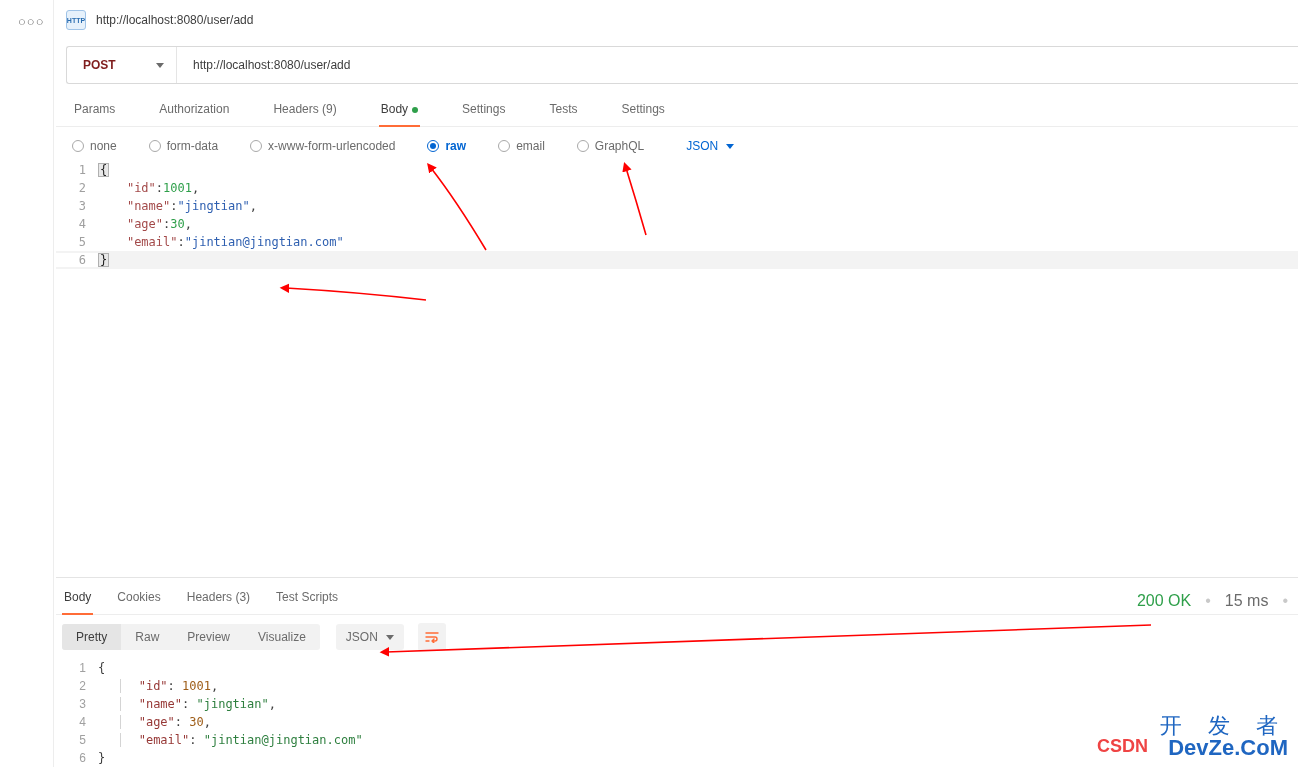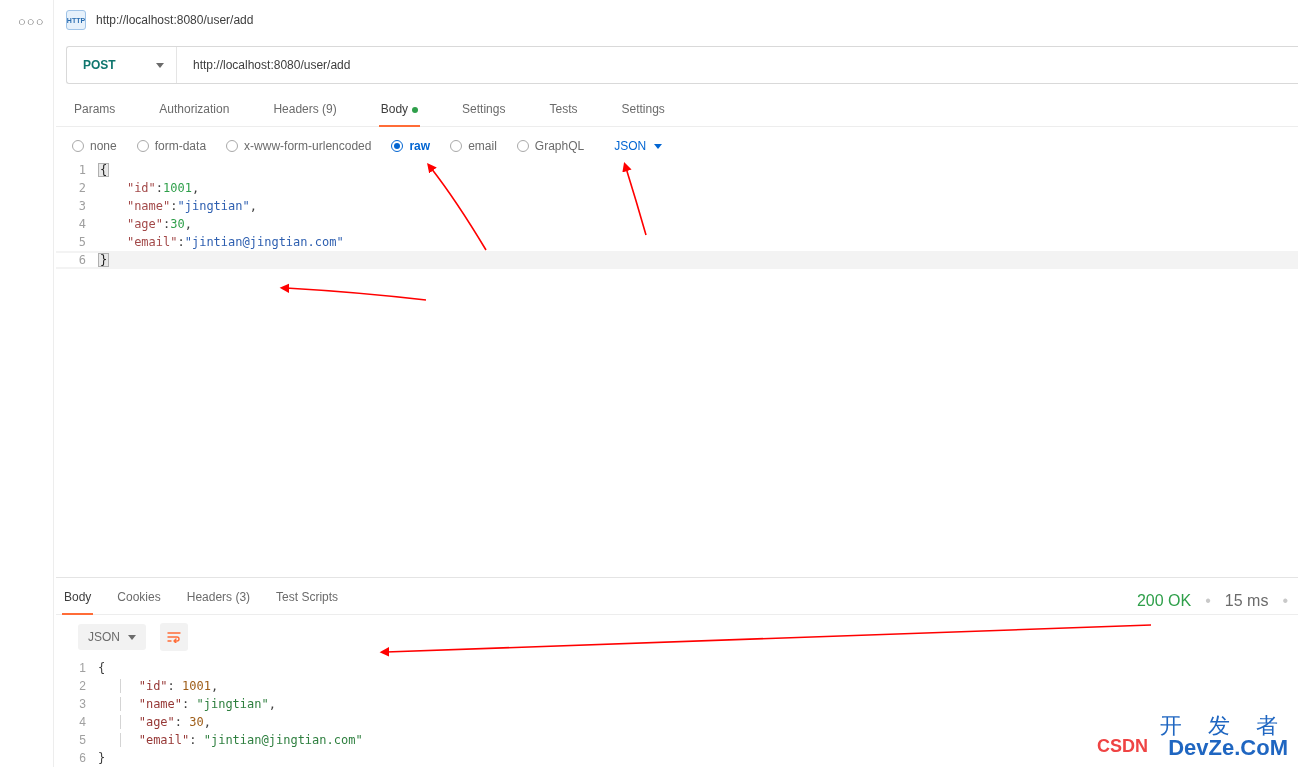--- a/index.html
+++ b/index.html
@@ -47,21 +47,21 @@
     display: flex; align-items: stretch;
     margin: 6px 0 8px 10px;
     border: 1px solid #d9d9d9;
     border-right: none;
     border-radius: 3px 0 0 3px;
     height: 38px;
   }
   .method {
     width: 110px; display: flex; align-items: center; justify-content: space-between;
     padding: 0 12px 0 16px; border-right: 1px solid #e5e5e5;
-    color: #0f766e; font-weight: 600; font-size: 12px;
+    color: #7f1d1d; font-weight: 600; font-size: 12px;
   }
   .chev {
     width: 0; height: 0;
     border-left: 4px solid transparent;
     border-right: 4px solid transparent;
     border-top: 5px solid #6b6b6b;
   }
   .urlinput {
     flex: 1; display: flex; align-items: center; padding: 0 16px;
     color: #3d3d3d; font-size: 12px;
@@ -75,21 +75,21 @@
   }
   .reqtab { padding: 6px 2px 10px; cursor: pointer; position: relative; }
   .reqtab.active { color: #3d3d3d; }
   .reqtab.active::after {
     content: ""; position: absolute; left: 0; right: 0; bottom: -1px;
     height: 2px; background: #ff6c37;
   }
   .dot-green { display: inline-block; width: 6px; height: 6px; border-radius: 50%; background: #2e9f4a; margin-left: 4px; vertical-align: middle; }
 
   
-  .bodytypes { display: flex; align-items: center; gap: 20px; padding: 12px 16px 8px; font-size: 12px; color: #6b6b6b; }
+  .bodytypes { display: flex; align-items: center; gap: 32px; padding: 12px 16px 8px; font-size: 12px; color: #6b6b6b; }
   .radio { width: 12px; height: 12px; border: 1px solid #a9a9a9; border-radius: 50%; display: inline-flex; align-items:center; justify-content:center; margin-right: 6px; vertical-align: -2px; }
   .radio.sel { border-color: #0265d2; }
   .radio.sel::after { content:""; width:6px; height:6px; border-radius:50%; background:#0265d2; }
   .bt-label { display: inline-flex; align-items: center; }
   .bt-label.sel { color: #0265d2; font-weight: 600; }
   .json-dd { color:#0265d2; font-size:12px; display:inline-flex; align-items:center; gap:8px; margin-left: 10px;}
   .json-dd .chev { border-top-color:#0265d2; }
 
   
   .editor-wrap { flex: 0 0 auto; }
@@ -258,20 +258,26 @@
     </div>
     <div class="resmeta">
       <span class="ok-pill">200 OK</span>
       <span class="dot-sep">•</span>
       <span>15 ms</span>
       <span class="dot-sep">•</span>
     </div>
   </div>
 
   <div class="res-toolbar">
+    <div class="seggrp">
+      <div class="segbtn active">Pretty</div>
+      <div class="segbtn">Raw</div>
+      <div class="segbtn">Preview</div>
+      <div class="segbtn">Visualize</div>
+    </div>
     <div class="ddbtn">
       <span>JSON</span>
       <span class="chev"></span>
     </div>
     <div class="wrapbtn">
       <svg width="14" height="12" viewBox="0 0 14 12">
           <path d="M1 2h12M1 6h9a2 2 0 0 1 0 4H7m0 0l2-2m-2 2l2 2M1 10h3" stroke="#ff6c37" stroke-width="1.4" fill="none" stroke-linecap="round"></path>
         </svg>
     </div>
   </div>

